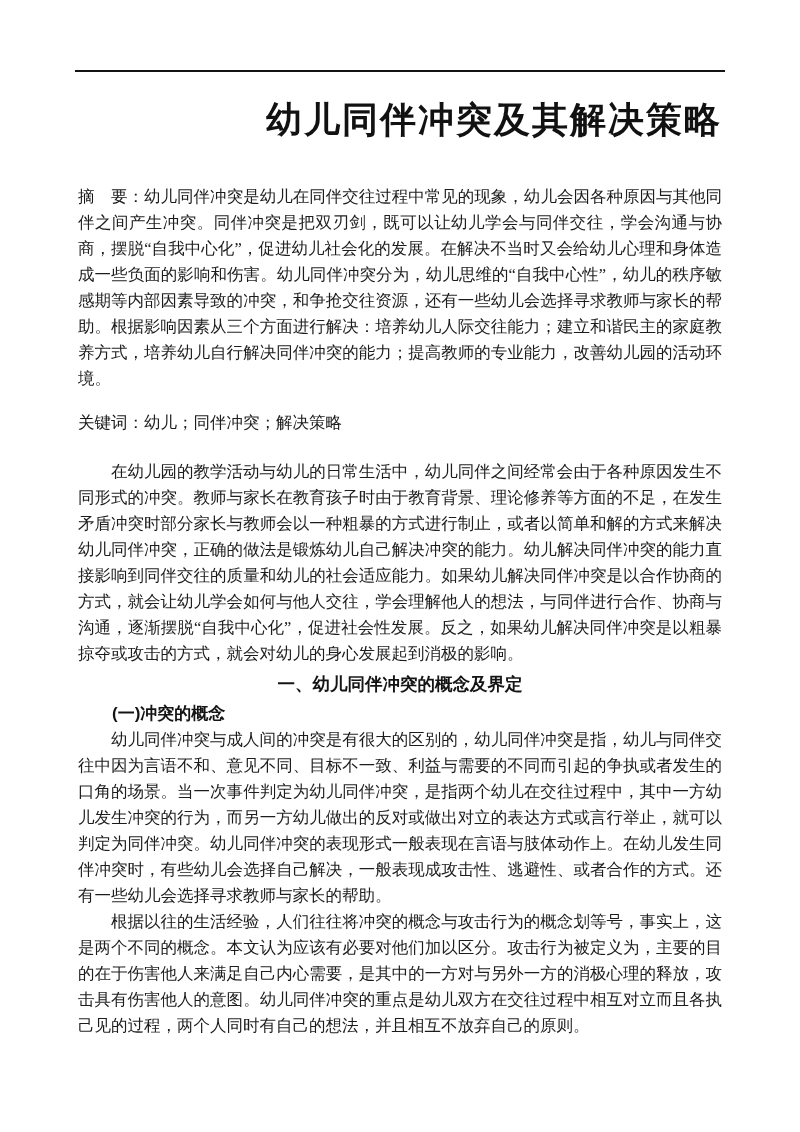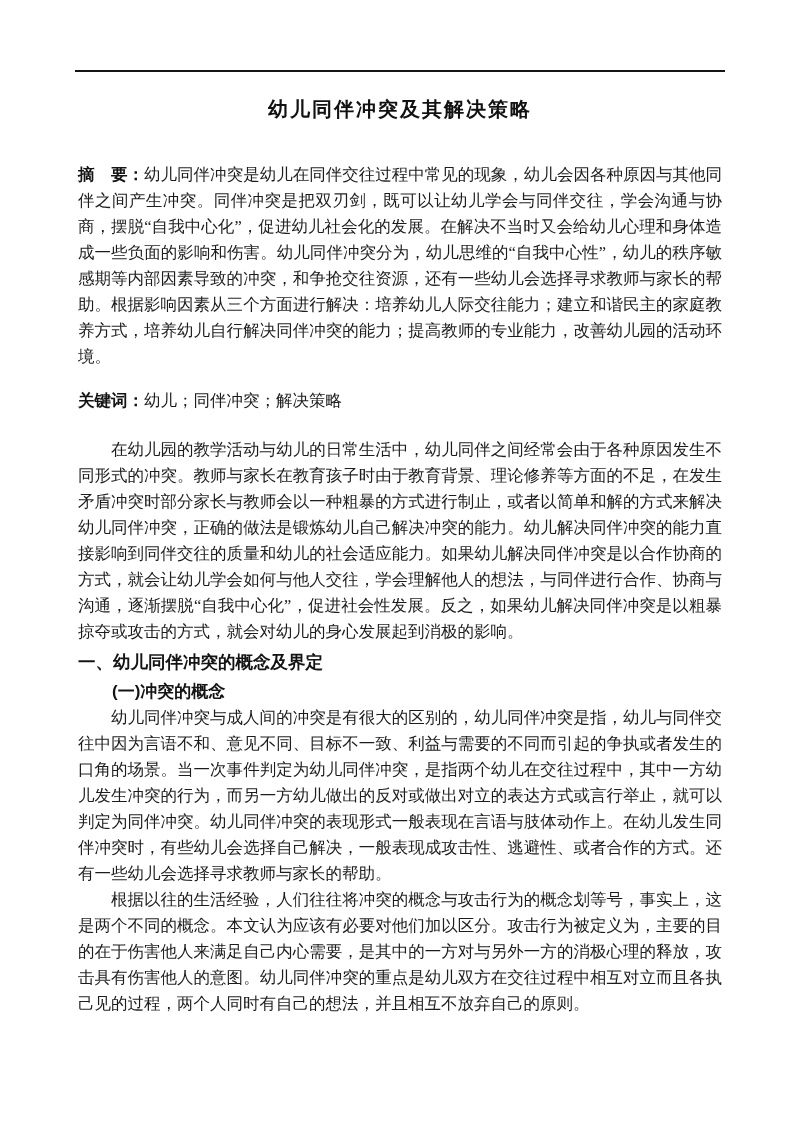--- a/index.html
+++ b/index.html
@@ -22,54 +22,55 @@
     border-top: 2px solid #141414;
     height: 0;
   }
 
   .content {
     padding: 0 78px;
   }
 
   .doc-title {
     margin-top: 24px;
-    text-align: center;
+    text-align: right;
     font-family: "Liberation Sans", sans-serif;
     font-weight: bold;
-    font-size: 20px;
+    font-size: 36px;
     letter-spacing: 2px;
     color: #111;
   }
 
   .para {
     font-size: 16.5px;
     line-height: 26px;
     text-align: justify;
     color: #1c1c1c;
   }
 
   .abstract { margin-top: 38px; }
 
   .bold-label {
     font-family: "Liberation Sans", sans-serif;
-    font-weight: bold;
+    font-weight: normal;
     color: #141414;
   }
 
   .keywords { margin-top: 17px; }
 
   .indent { text-indent: 2em; }
 
   .intro { margin-top: 23px; }
 
   .sec-heading {
     font-family: "Liberation Sans", sans-serif;
     font-weight: bold;
     font-size: 17.5px;
     line-height: 26px;
+    text-align: center;
     color: #141414;
     margin-top: 4px;
     margin-bottom: 4px;
   }
 
   .sub-heading {
     font-family: "Liberation Sans", sans-serif;
     font-weight: bold;
     font-size: 17px;
     line-height: 26px;

